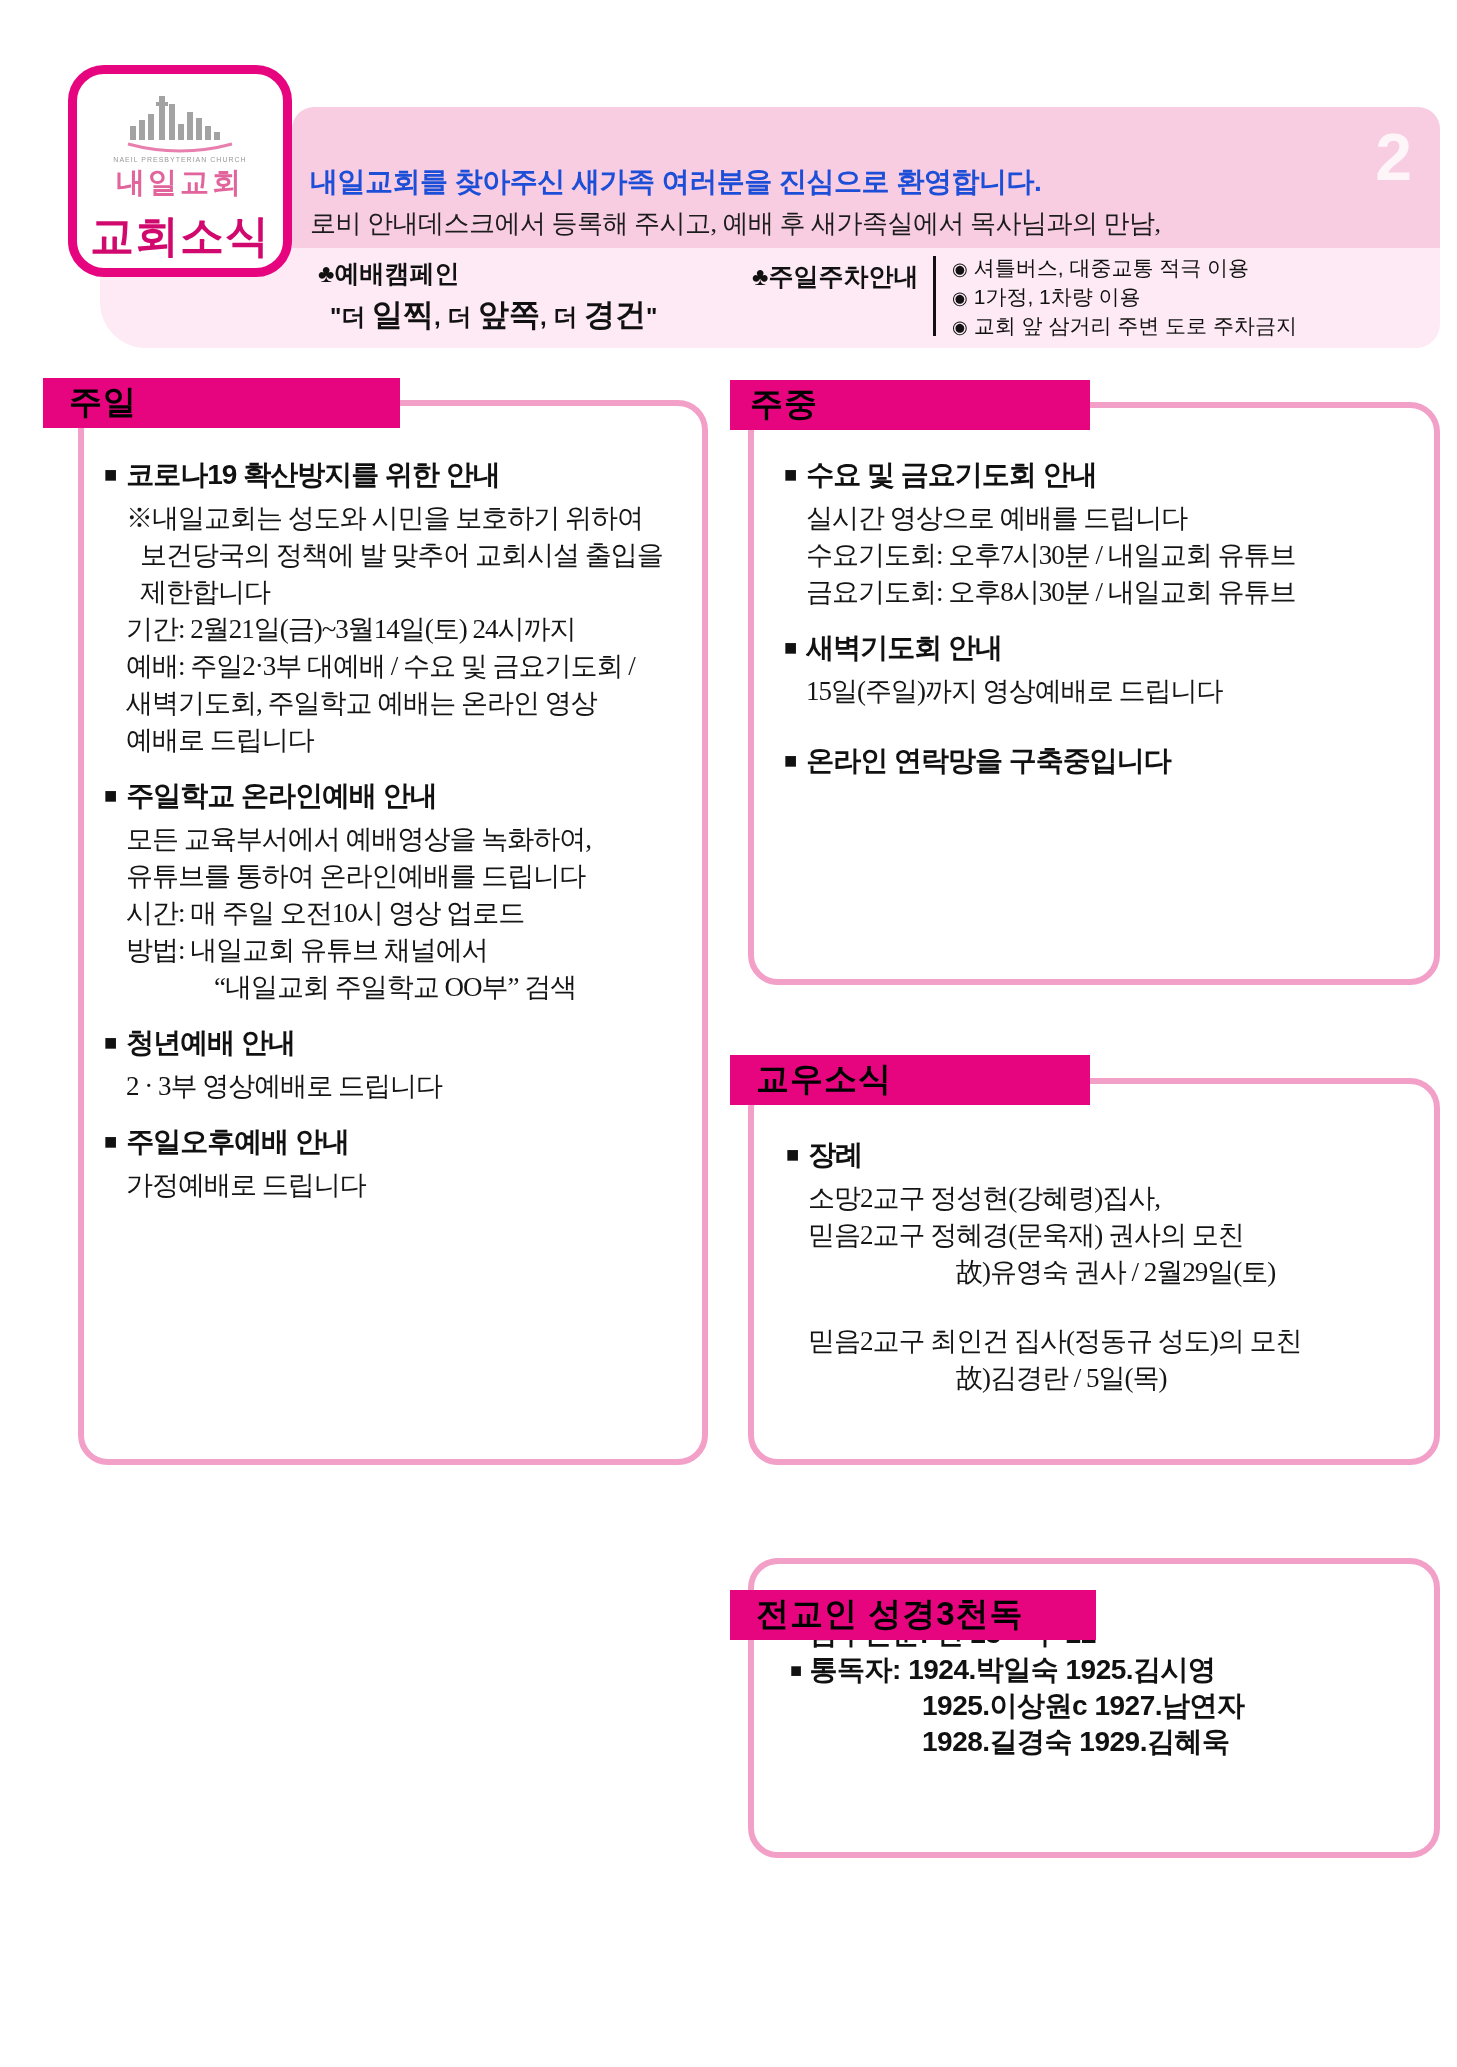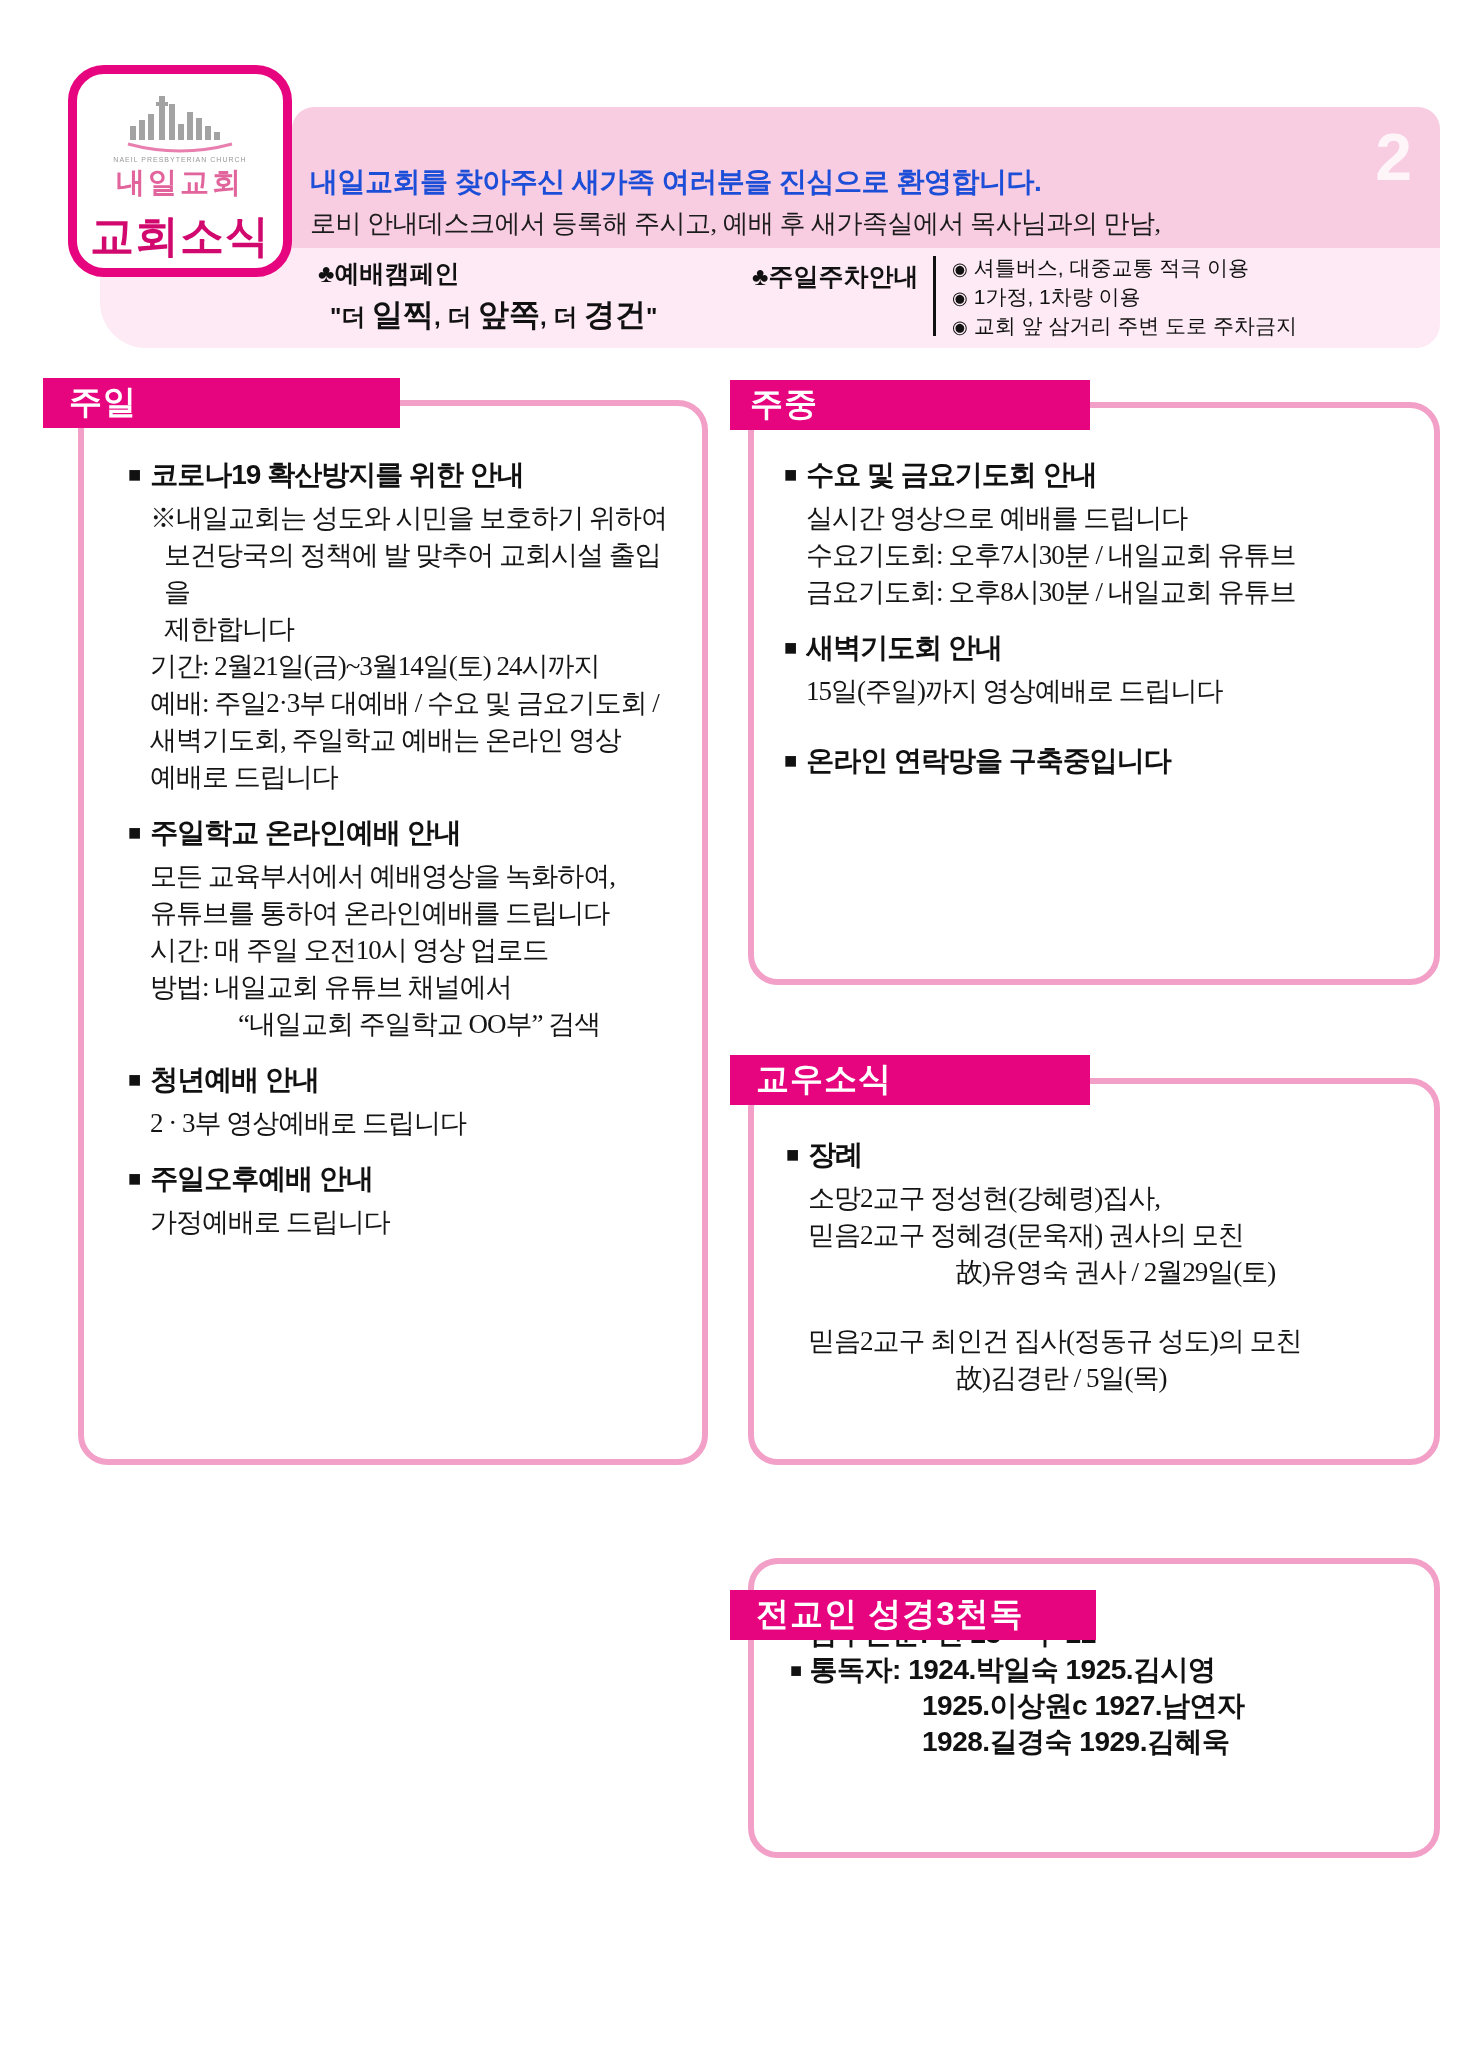--- a/index.html
+++ b/index.html
@@ -29,26 +29,26 @@
   .p-item .bullet { font-size:18px; margin-right:6px; }
 
   
   .logo-box { position:absolute; left:68px; top:65px; width:224px; height:212px; background:#ffffff;
               border:9px solid #e6047f; border-radius:36px; z-index:5; text-align:center; padding-top:14px; }
   .logo-caption { font-size:7px; color:#999; letter-spacing:1px; margin-top:-2px; }
   .logo-kr { font-size:29px; font-weight:bold; color:#e1659c; letter-spacing:3px; margin-top:0px; }
   .logo-title { font-size:44px; font-weight:900; color:#d1086d; letter-spacing:1px; margin-top:4px; }
 
   
-  .sec-bar { position:absolute; height:50px; background:#e6047f; color:#ffffff; z-index:3;
+  .sec-bar { position:absolute; height:50px; background:#e6047f; color:#000000; z-index:3;
              font-size:33px; font-weight:bold; line-height:48px; padding-left:26px; letter-spacing:1px; }
   .sec-box { position:absolute; background:#fff; border:6px solid #f2a0c8; border-radius:30px; z-index:1; }
 
   .bar-sunday { left:43px;  top:378px; width:357px; }
-  .box-sunday { left:78px;  top:400px; width:630px; height:1065px; padding:50px 18px 0 44px; }
+  .box-sunday { left:78px;  top:400px; width:630px; height:1065px; padding:50px 18px 0 20px; }
 
   .bar-weekday { left:730px; top:380px; width:360px;padding-left:20px; }
   .box-weekday { left:748px; top:402px; width:692px; height:583px; padding:48px 18px 0 30px; }
 
   .bar-members { left:730px; top:1055px; width:360px; }
   .box-members { left:748px; top:1078px; width:692px; height:387px; padding:52px 18px 0 32px; }
 
   .bar-bible { left:730px; top:1590px; width:366px; }
   .box-bible { left:748px; top:1558px; width:692px; height:300px; padding:52px 18px 8px 36px; }
 

